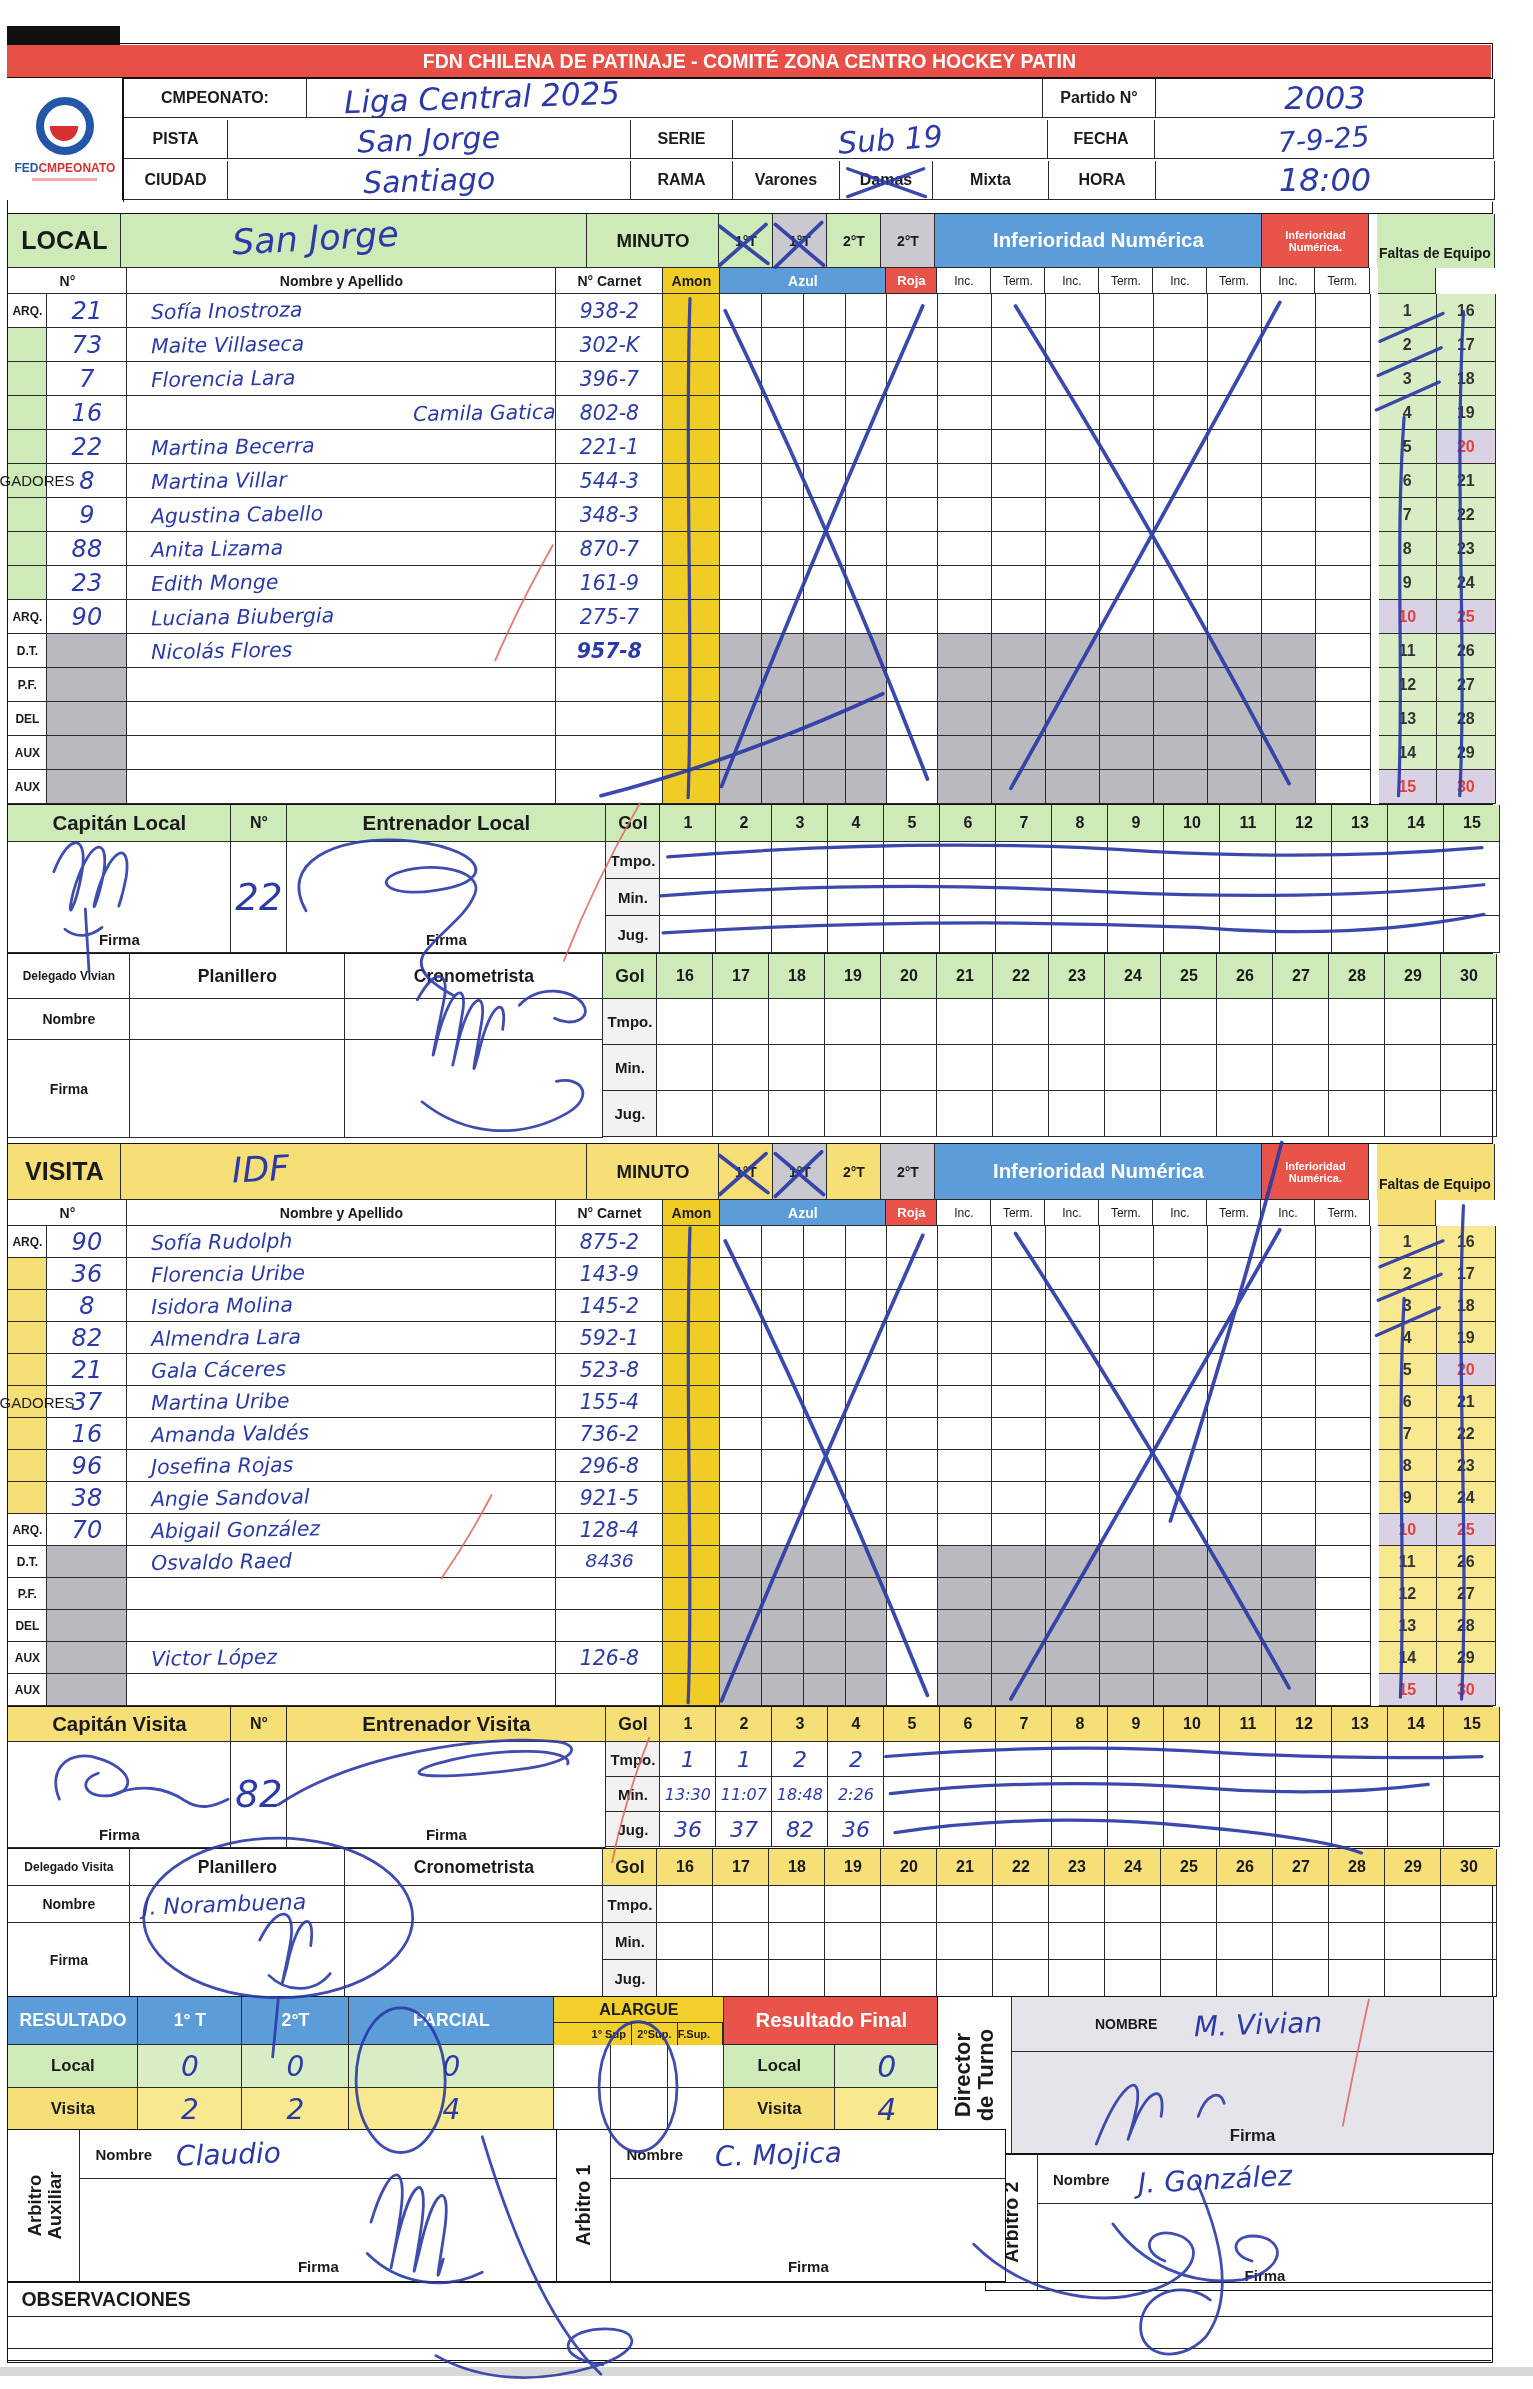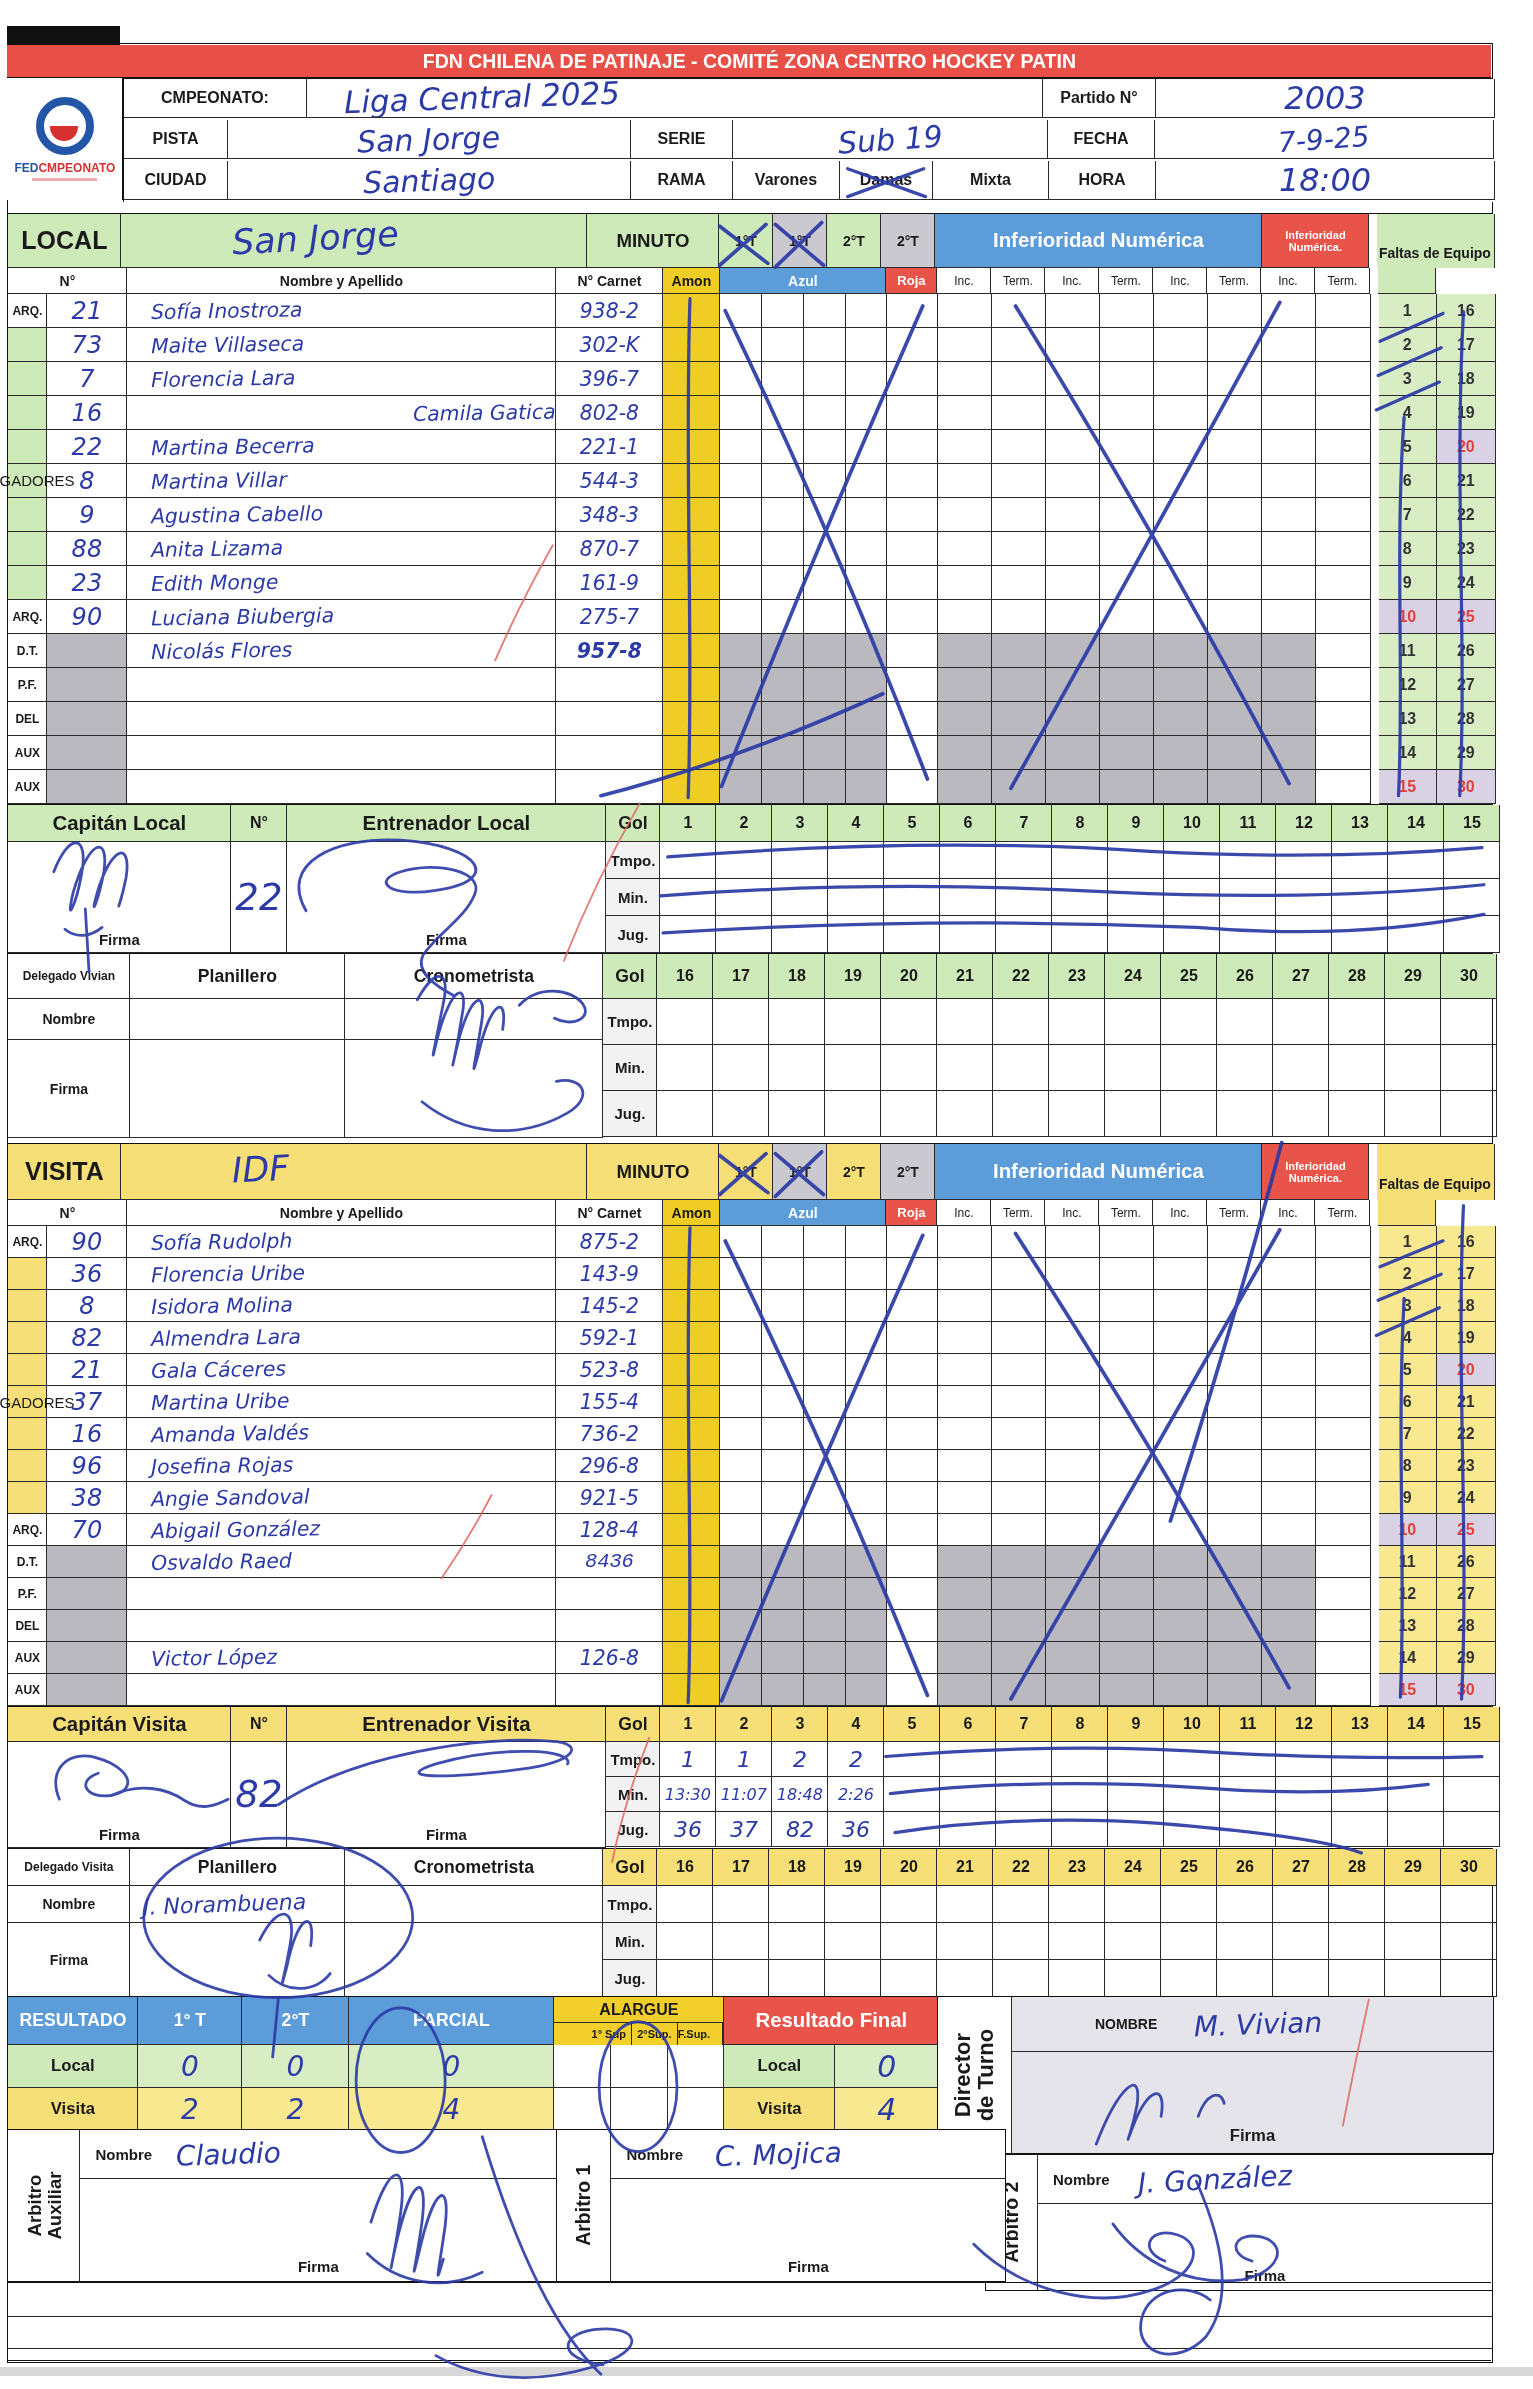--- a/index.html
+++ b/index.html
@@ -1394,20 +1394,21 @@
       <span class="bold" style="font-size:15px;margin-left:15px;">Nombre</span>
       <span class="ink" style="font-size:28px;margin-left:32px;transform:rotate(-2deg);">C. Mojica</span>
     </div>
     <div style="flex:1;display:flex;align-items:flex-end;justify-content:center;">
       <span class="bold" style="font-size:15px;margin-bottom:5.6px;">Firma</span>
     </div>
   </div>
 </div>
 
 <div class="abs" style="left:7.4px;top:2282px;width:1484px;height:79px;border-left:1.9px solid #111;border-top:1.9px solid #111;border-bottom:1.9px solid #111;box-sizing:border-box;">
+  <div class="bold" style="font-size:19.5px;margin:4.6px 0 0 13px;">OBSERVACIONES</div>
   <div class="abs" style="left:0;top:33px;width:1484px;border-top:1.9px solid #222;"></div>
   <div class="abs" style="left:0;top:65px;width:1484px;border-top:1.9px solid #222;"></div>
 </div>
 <div class="abs" style="left:0;top:2367px;width:1533px;height:9.3px;background:#d8d8d8;"></div>
 
 <svg id="penlayer" width="1533" height="2389" viewBox="0 0 1653 2576">
   <g stroke="#2b3aa6" stroke-width="4" fill="none" stroke-linecap="round" opacity="0.92">
 
     <path d="M776,244 L828,284"></path>
       <path d="M826,242 L776,286"></path>

